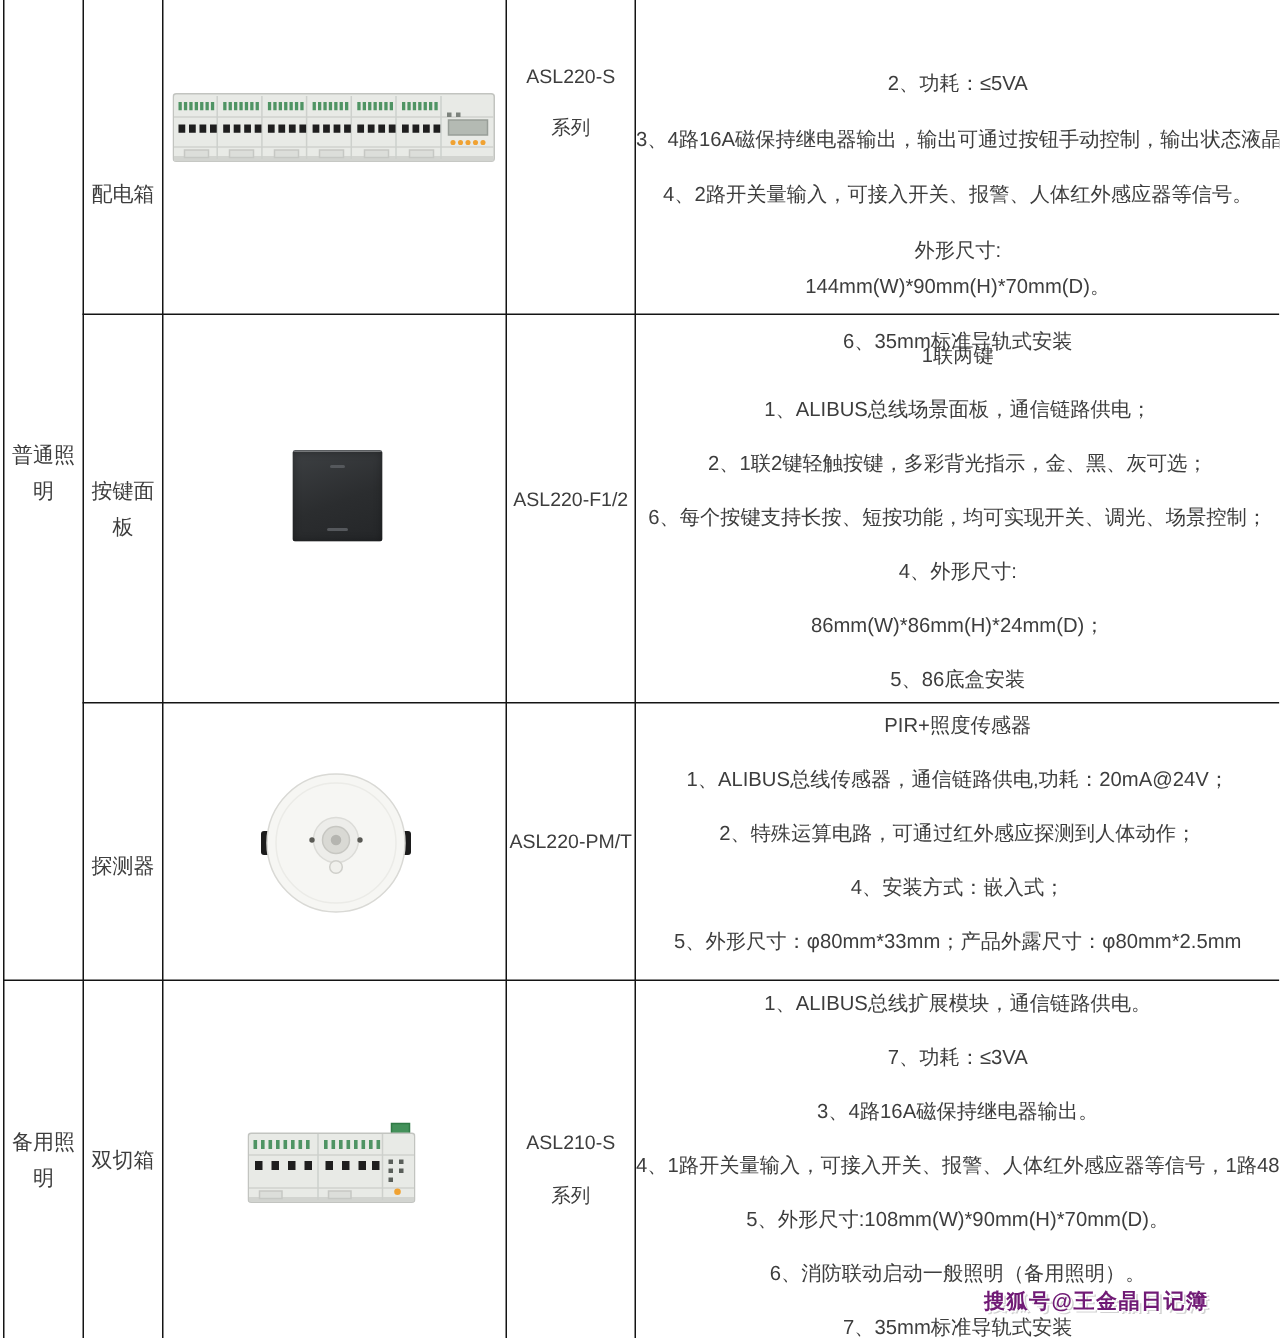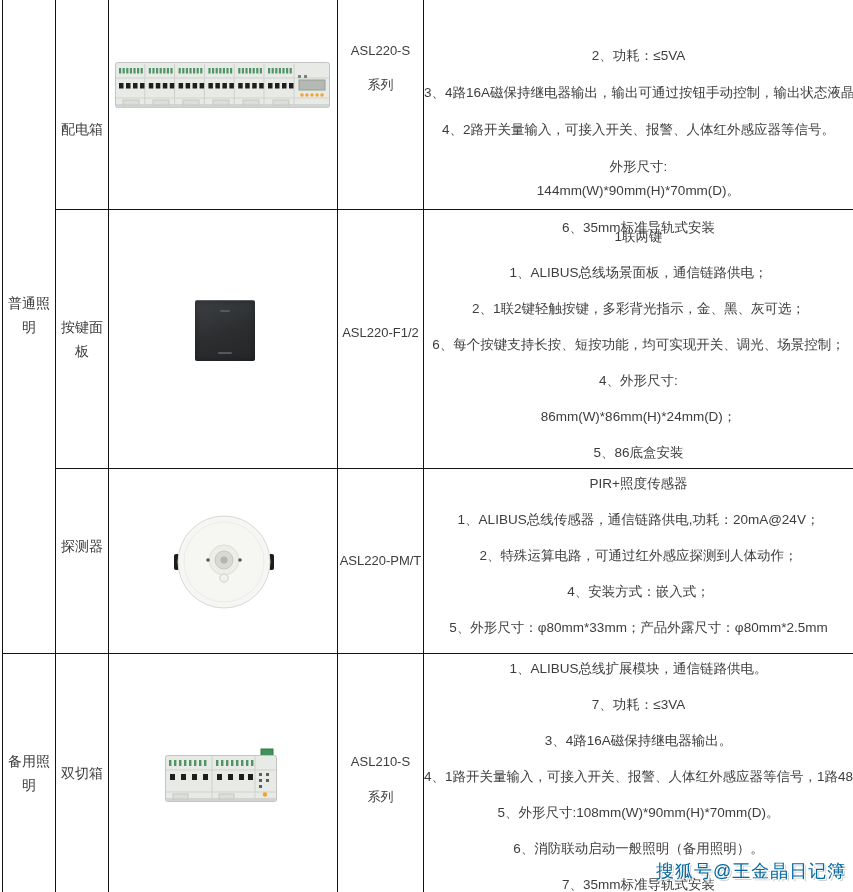--- a/index.html
+++ b/index.html
@@ -25,21 +25,21 @@
     border-top:1px solid #5a5d60;box-shadow:inset 0 0 6px rgba(0,0,0,.35);
   }
   .panel-dark .mark-top,.panel-dark .mark-bottom{
     position:absolute;left:50%;transform:translateX(-50%);
     background:#55585c;height:2px;border-radius:1px;
   }
   .panel-dark .mark-top{top:9px;width:10px;}
   .panel-dark .mark-bottom{bottom:7px;width:14px;}
   .watermark{
     position:absolute;left:656px;top:859px;width:197px;
-    font-size:18px;font-weight:normal;letter-spacing:1px;color:#0369a1;
+    font-size:14px;font-weight:bold;letter-spacing:1px;color:#701a75;
     text-shadow:1px 1px 0 #ffffff,2px 2px 0 #d2d2d2;white-space:nowrap;
   }
 </style>
 </head>
 <body>
 
 <div class="page">
 
   <div class="vline" style="left:2px;top:0;height:892px;"></div>
   <div class="vline" style="left:55px;top:0;height:892px;"></div>
@@ -56,21 +56,21 @@
   <div class="cell center-flex" style="left:3px;top:654px;width:52px;height:238px;">
     <div class="ctext">备用照明</div>
   </div>
 
   <div class="cell" style="left:56px;top:0;width:52px;height:209px;margin-top:45px;">
     <div class="ctext" style="position:absolute;top:72px;left:0;width:100%;">配电箱</div>
   </div>
   <div class="cell center-flex" style="left:56px;top:210px;width:52px;height:258px;">
     <div class="ctext">按键面板</div>
   </div>
-  <div class="cell center-flex" style="left:56px;top:454px;width:52px;height:184px;">
+  <div class="cell center-flex" style="left:56px;top:485px;width:52px;height:184px;">
     <div class="ctext">探测器</div>
   </div>
   <div class="cell center-flex" style="left:56px;top:654px;width:52px;height:238px;">
     <div class="ctext">双切箱</div>
   </div>
 
   <div class="cell" style="left:108px;top:0;width:229px;height:209px;">
     <svg style="position:absolute;left:7px;top:62px;" width="215" height="48" viewBox="0 0 215 48">
       <rect x="0.5" y="0.5" width="214" height="45" rx="2" fill="#e8eae6" stroke="#c2c4c0"></rect>
       <rect x="1" y="42" width="213" height="3.5" fill="#d2d4d0"></rect>

